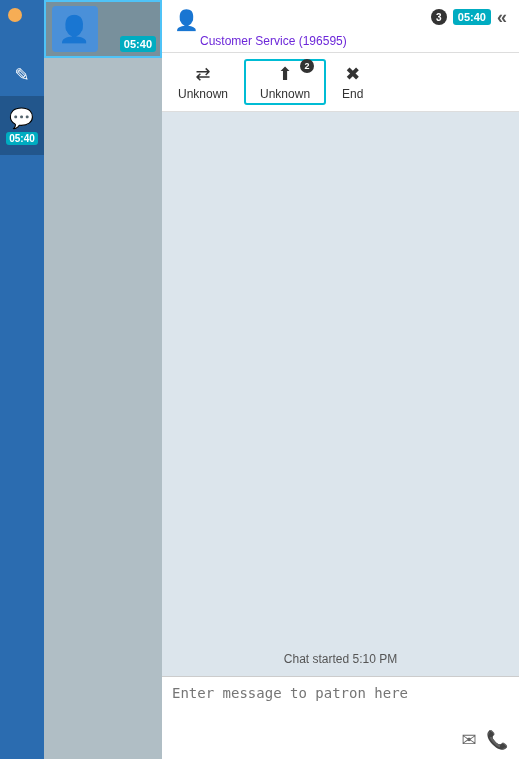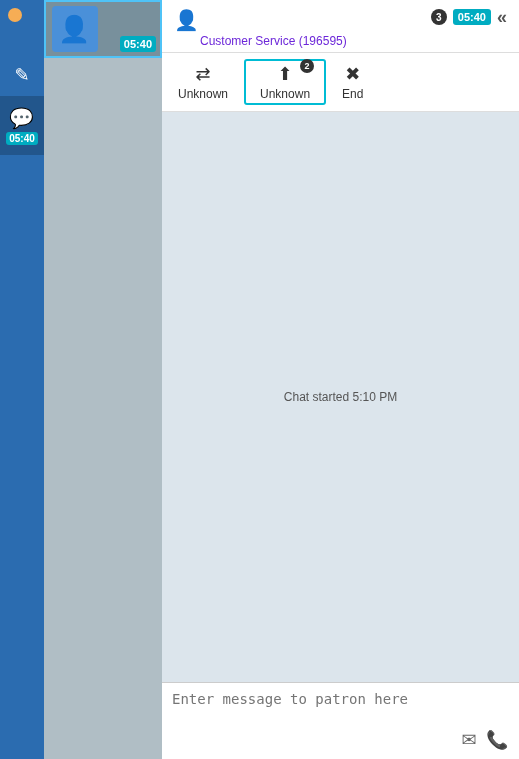--- a/index.html
+++ b/index.html
@@ -246,40 +246,40 @@
       display: flex;
       align-items: center;
       justify-content: center;
     }
 
     
     .chat-body {
       flex: 1;
       background: #dce5ec;
       display: flex;
-      align-items: center;
+      align-items: flex-end;
       justify-content: center;
       overflow-y: auto;
       padding: 10px;
     }
 
     .chat-started {
       font-size: 12px;
       color: #555;
       text-align: center;
     }
 
     
     .chat-input-area {
       background: white;
       border-top: 1px solid #ccc;
       padding: 8px 10px;
       display: flex;
       flex-direction: column;
-      gap: 6px;
+      gap: 12px;
     }
 
     .chat-input {
       width: 100%;
       border: none;
       outline: none;
       font-size: 14px;
       color: #aaa;
       background: transparent;
       resize: none;

